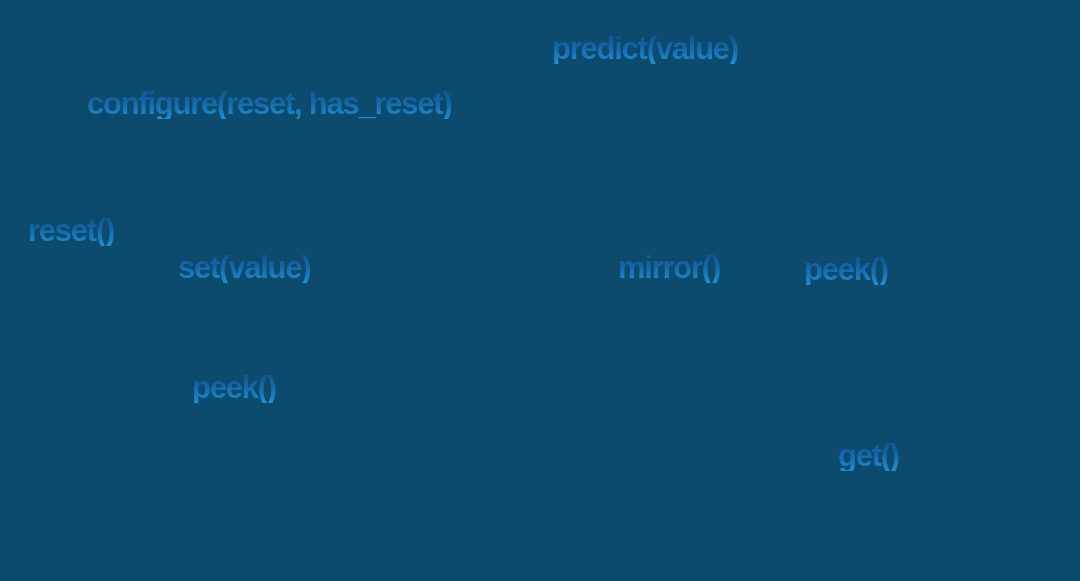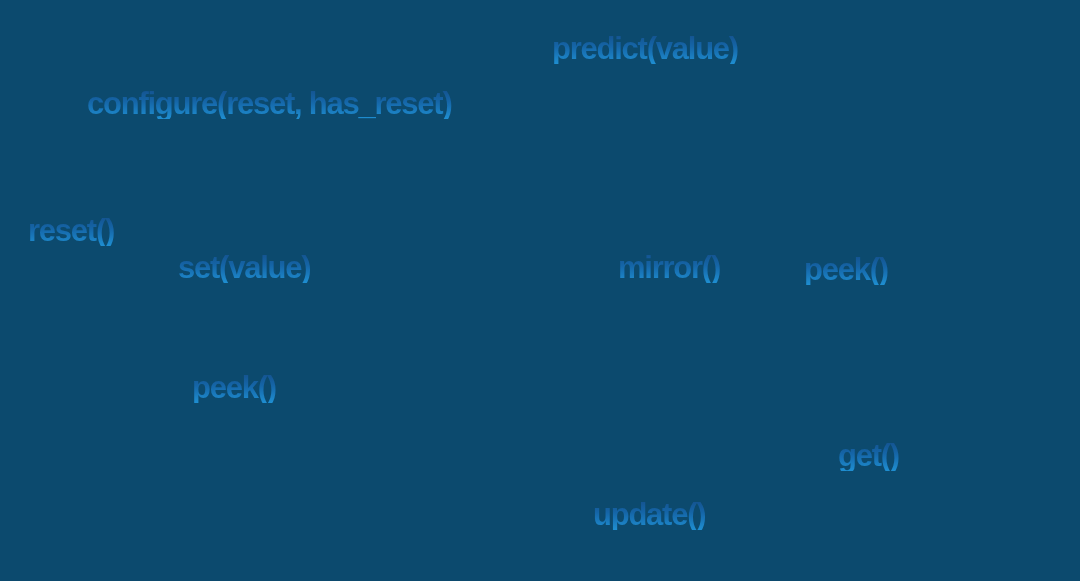--- a/index.html
+++ b/index.html
@@ -34,14 +34,13 @@
 
 <div id="canvas">
     <span class="method" style="left: 552px; top: 33px;">predict(value)</span>
     <span class="method" style="left: 87px; top: 88px;">configure(reset, has_reset)</span>
     <span class="method" style="left: 28px; top: 215px;">reset()</span>
     <span class="method" style="left: 804px; top: 214px; margin-top: 40px;">peek()</span>
     <span class="method" style="left: 178px; top: 252px;">set(value)</span>
     <span class="method" style="left: 580px; top: 252px; margin-left: 38px;">mirror()</span>
     <span class="method" style="left: 192px; top: 372px;">peek()</span>
     <span class="method" style="left: 838px; top: 406px; margin-top: 34px;">get()</span>
-    <span class="method" style="left: 593px; top: 499px;">update()</span>
   </div>
 
 </body></html>

